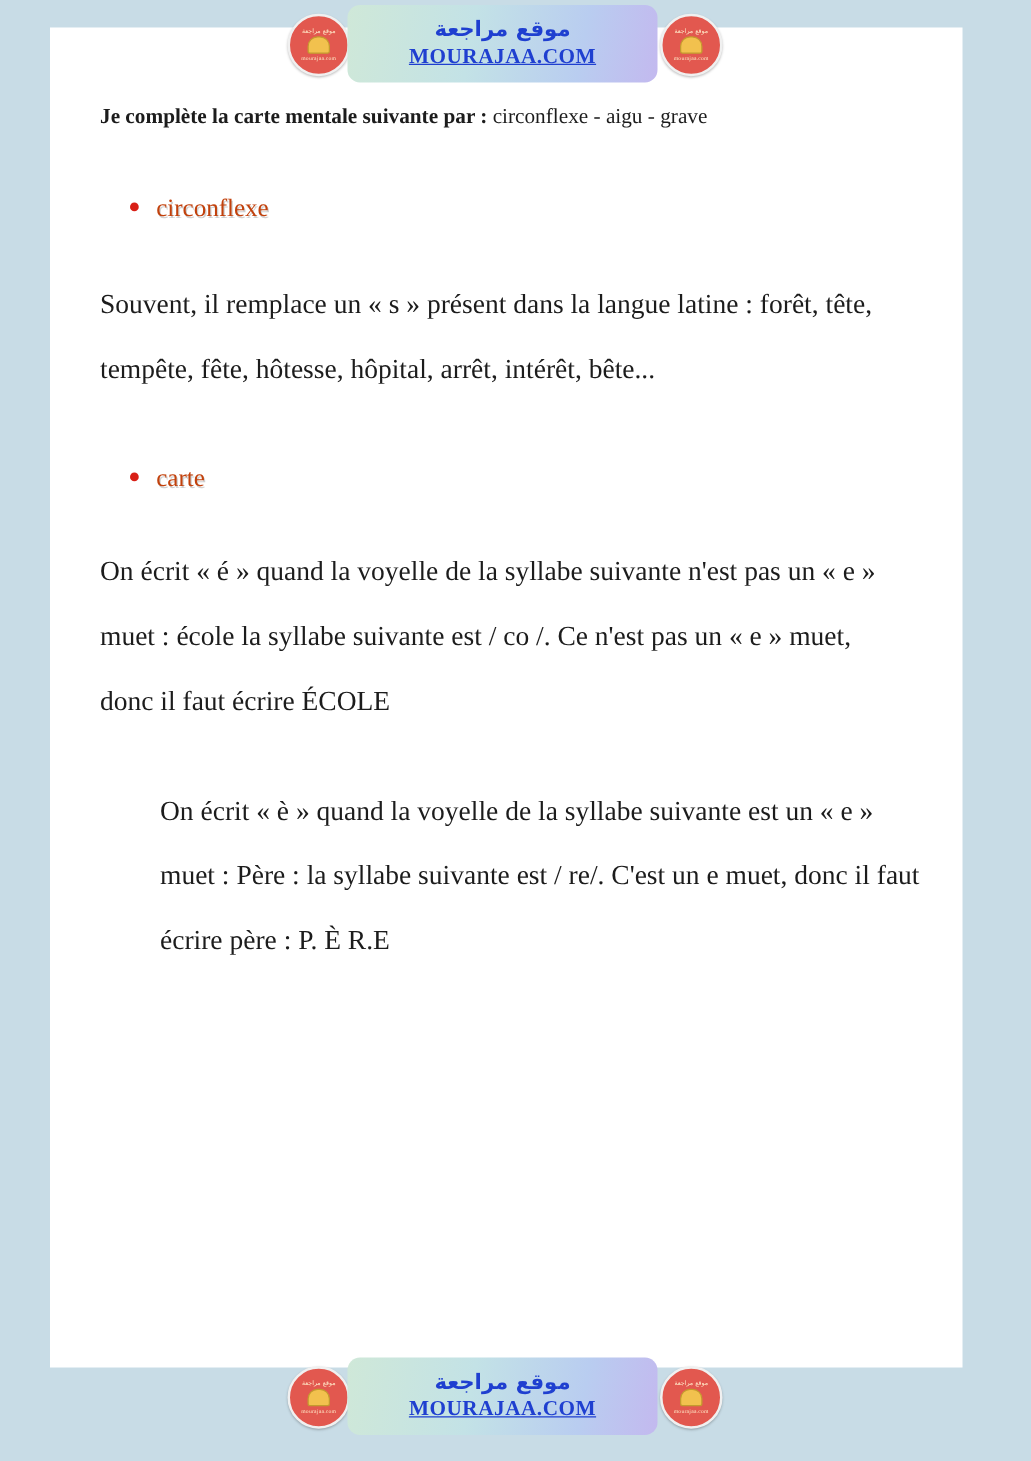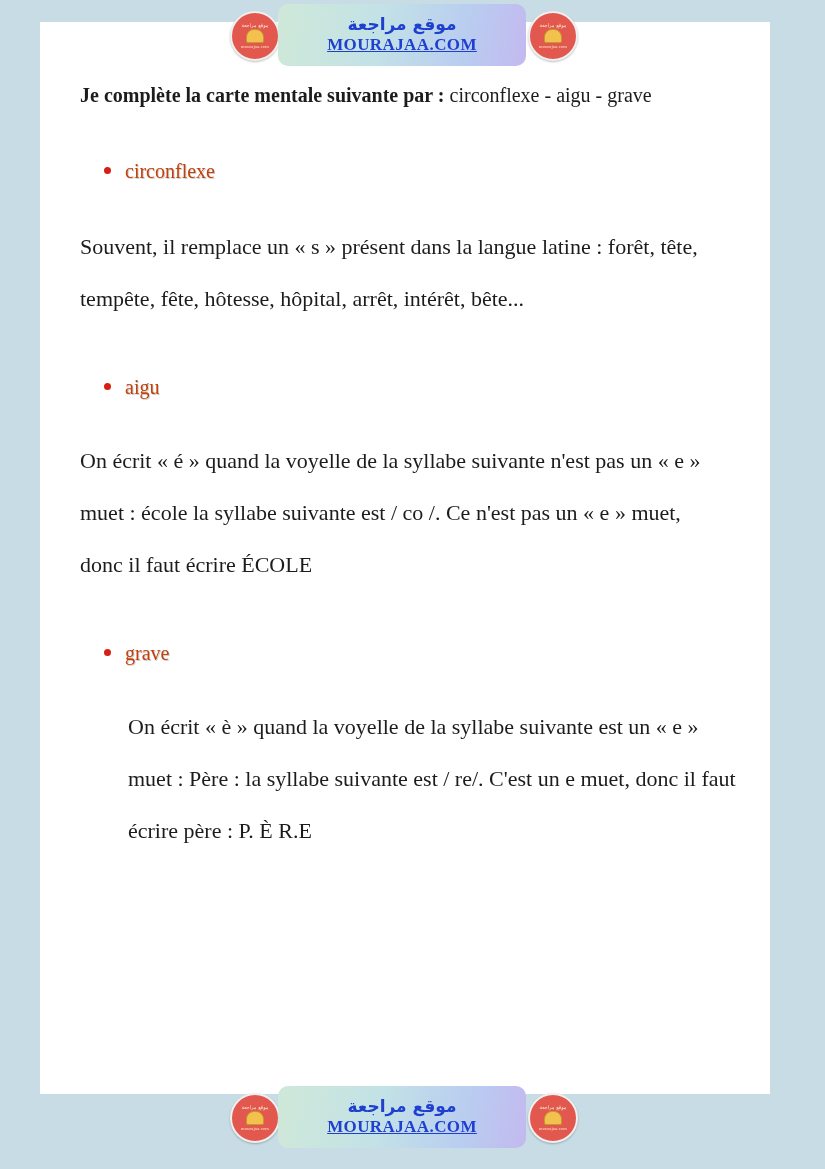--- a/index.html
+++ b/index.html
@@ -118,21 +118,21 @@
     position: absolute;
     left: 40px;
     top: 22px;
     width: 730px;
     height: 1072px;
     padding: 60px 30px 0 40px;
     box-sizing: border-box;
     color: #1c1c1c;
   }
   .heading {
-    font-size: 20px;
+    font-size: 17px;
     line-height: 1.3;
     margin: 0 0 10px 0;
   }
   .heading .lead {
     font-weight: bold;
   }
   .heading .tail {
     font-weight: normal;
   }
 
@@ -178,28 +178,24 @@
   </p>
 
   <div class="bullet-row">
     <span class="bullet-dot"></span>
     <span class="bullet-label">circonflexe</span>
   </div>
   <p class="para">Souvent, il remplace un « s » présent dans la langue latine : forêt, tête, tempête, fête, hôtesse, hôpital, arrêt, intérêt, bête...</p>
 
   <div class="bullet-row">
     <span class="bullet-dot"></span>
-    <span class="bullet-label">aigu</span>
+    <span class="bullet-label">carte</span>
   </div>
   <p class="para second">On écrit « é » quand la voyelle de la syllabe suivante n'est pas un « e » muet : école la syllabe suivante est / co /. Ce n'est pas un « e » muet, donc il faut écrire ÉCOLE</p>
 
-  <div class="bullet-row">
-    <span class="bullet-dot"></span>
-    <span class="bullet-label">grave</span>
-  </div>
   <p class="para third">On écrit « è » quand la voyelle de la syllabe suivante est un « e » muet : Père : la syllabe suivante est / re/. C'est un e muet, donc il faut écrire père : P. È R.E</p>
 
 </div>
 
 <div class="banner banner-top">
   <div class="badge left">
     <span class="badge-inner-ar">موقع مراجعة</span>
     <span class="badge-dome"></span>
     <span class="badge-inner-site">mourajaa.com</span>
   </div>

